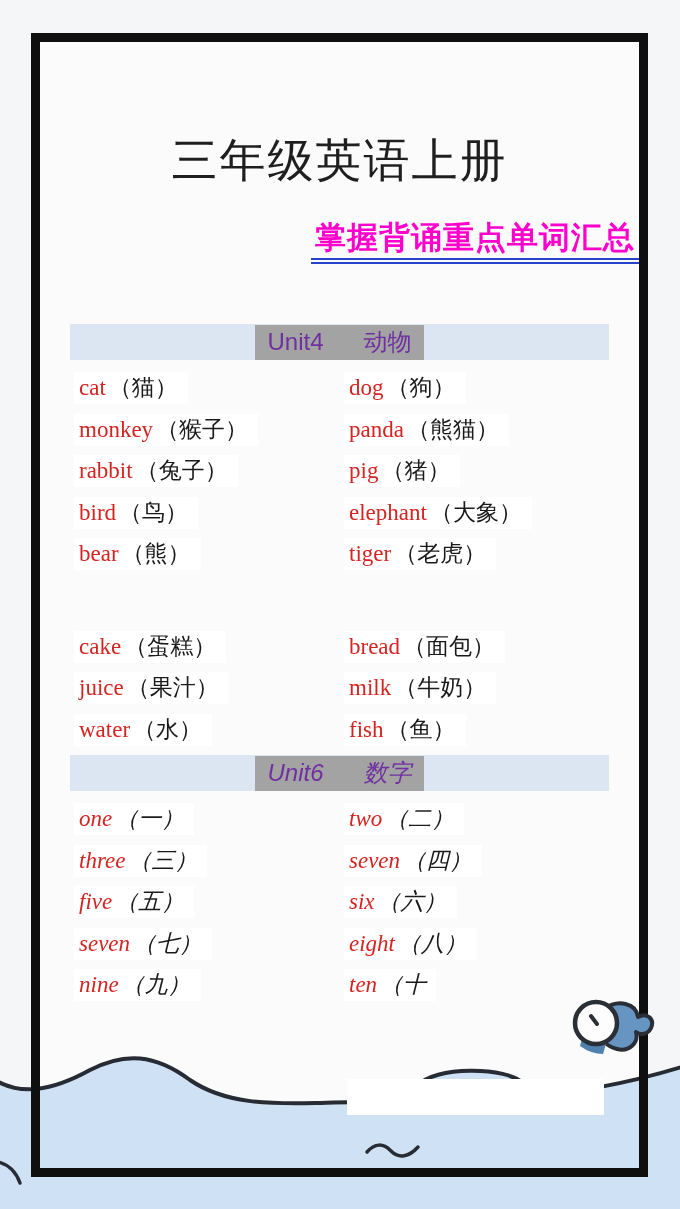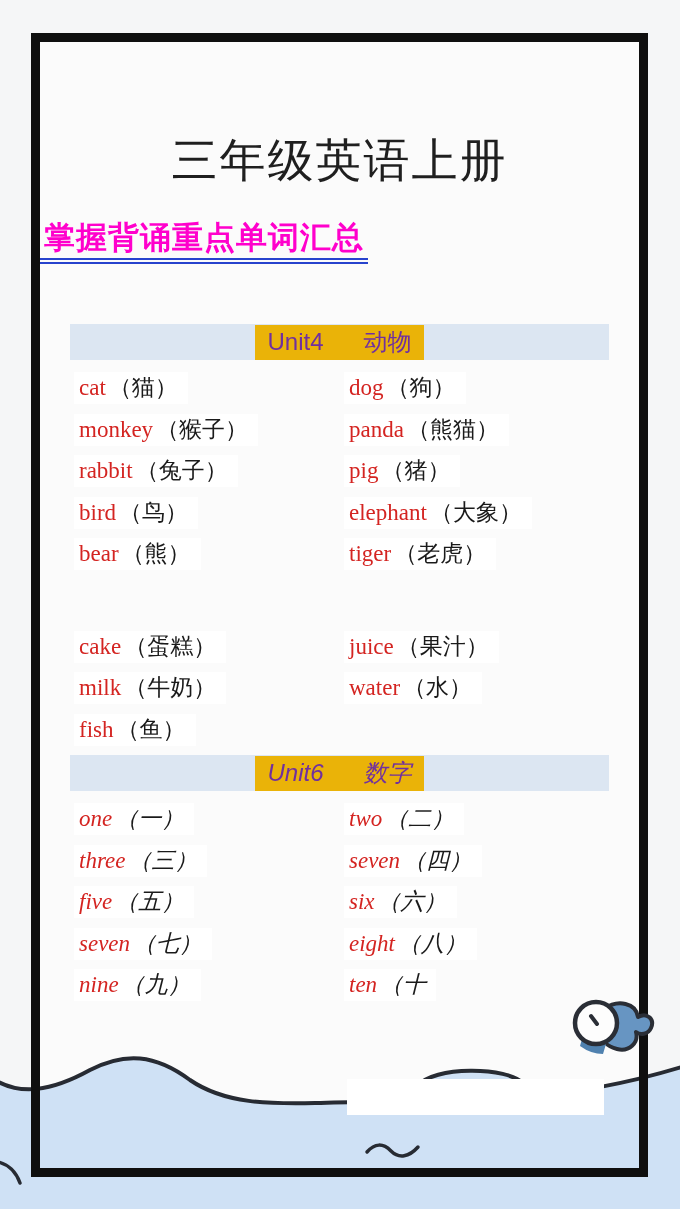--- a/index.html
+++ b/index.html
@@ -32,38 +32,38 @@
   }
   .content{
     position:absolute;left:40px;top:42px;width:599px;z-index:10;
   }
   .title{
     margin:92px 0 0 0;
     text-align:center;
     font-size:46px;line-height:52px;font-weight:400;letter-spacing:2px;
     color:#1f1f1f;
   }
-  .subtitle-wrap{margin-top:34px;text-align:left;}
+  .subtitle-wrap{margin-top:34px;text-align:right;}
   .subtitle{
     display:inline-block;
     font-size:31px;line-height:36px;font-weight:700;letter-spacing:1px;
     color:var(--subtitle-magenta,#ff00cc);
     border-bottom:6px double var(--underline-blue,#2743cd);
     padding:0 4px 2px 4px;
   }
   #sections{margin-top:60px;}
   .unit-section:nth-child(2){margin-top:44px;}
   .unit-section:nth-child(3){margin-top:5px;font-style:italic;}
   .unit-header{
     margin:0 30px;height:36px;
     display:flex;align-items:center;justify-content:center;
     background:var(--bar-blue,#dce6f2);
   }
   .unit-label{
-    background:#eab308;
+    background:#a3a3a3;
     padding:4px 12px 5px 12px;
     font-size:24px;line-height:26px;font-weight:500;
     color:var(--unit-purple,#7030a0);
     white-space:nowrap;
   }
   .unit-name{margin-right:40px;}
   .word-grid{
     padding:7px 34px 0 34px;
     display:grid;
     grid-template-columns:270px 1fr;
@@ -130,20 +130,21 @@
             <div class="word-cell"><span class="word-box"><span class="word-en">pig</span><span class="word-zh">（猪）</span></span></div>
             <div class="word-cell"><span class="word-box"><span class="word-en">bird</span><span class="word-zh">（鸟）</span></span></div>
             <div class="word-cell"><span class="word-box"><span class="word-en">elephant</span><span class="word-zh">（大象）</span></span></div>
             <div class="word-cell"><span class="word-box"><span class="word-en">bear</span><span class="word-zh">（熊）</span></span></div>
             <div class="word-cell"><span class="word-box"><span class="word-en">tiger</span><span class="word-zh">（老虎）</span></span></div>
           </div>
         </section>
         <section class="unit-section">
           <div class="word-grid">
             <div class="word-cell"><span class="word-box"><span class="word-en">cake</span><span class="word-zh">（蛋糕）</span></span></div>
+            <div class="word-cell"><span class="word-box"><span class="word-en">bread</span><span class="word-zh">（面包）</span></span></div>
             <div class="word-cell"><span class="word-box"><span class="word-en">juice</span><span class="word-zh">（果汁）</span></span></div>
             <div class="word-cell"><span class="word-box"><span class="word-en">milk</span><span class="word-zh">（牛奶）</span></span></div>
             <div class="word-cell"><span class="word-box"><span class="word-en">water</span><span class="word-zh">（水）</span></span></div>
             <div class="word-cell"><span class="word-box"><span class="word-en">fish</span><span class="word-zh">（鱼）</span></span></div>
           </div>
         </section>
         <section class="unit-section">
           <div class="unit-header">
             <span class="unit-label"><span class="unit-name">Unit6</span><span class="unit-topic">数字</span></span>
           </div>

